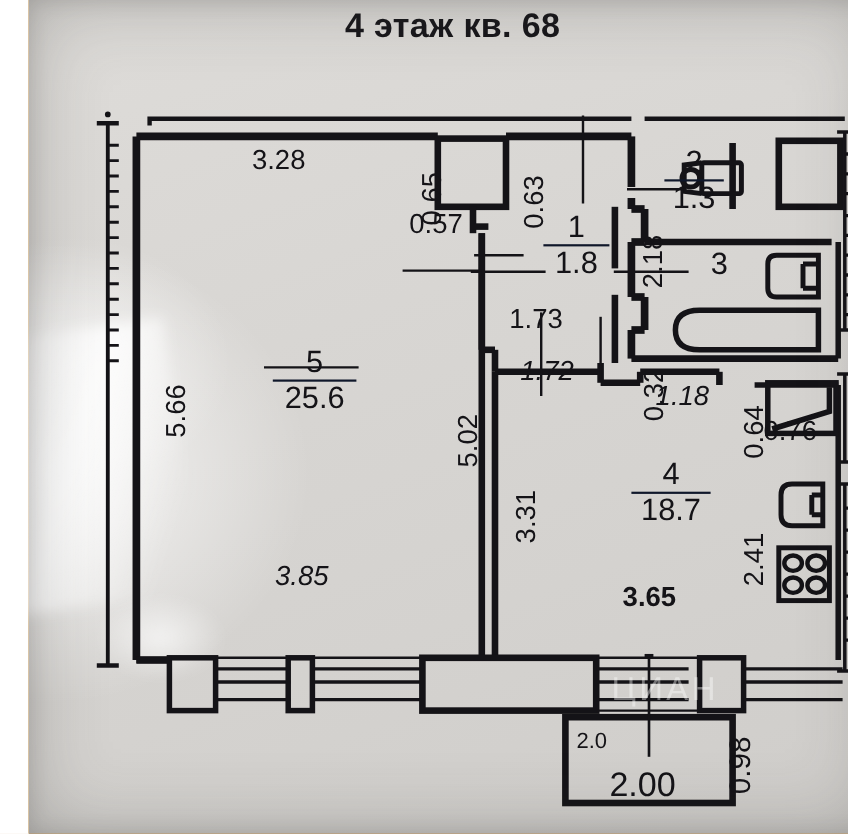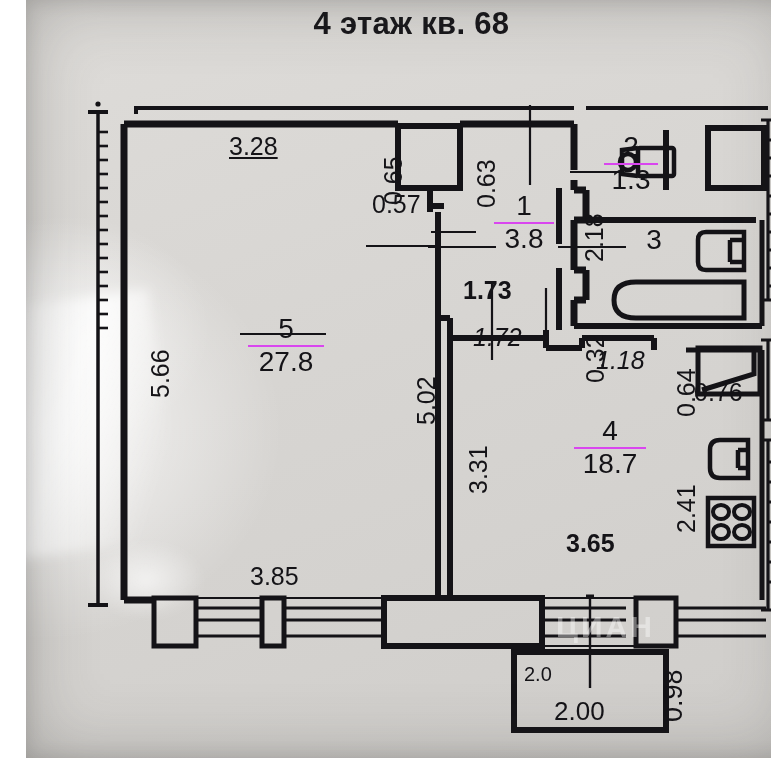--- a/index.html
+++ b/index.html
@@ -83,29 +83,29 @@
     font-size: 28px;
     color: #141317;
     font-weight: 400;
     white-space: nowrap;
     line-height: 1.02;
     text-align: center;
   }
   .roomnum .num { display: block; }
   .roomnum .area {
     display: block;
-    border-top: 2px solid #d946ef;
+    border-top: 2px solid #0f172a;
     padding-top: 1px;
     margin-top: 1px;
   }
   .wm {
     position: absolute;
     color: rgba(255,255,255,0.40);
     font-size: 30px;
-    font-weight: bold;
+    font-weight: normal;
     letter-spacing: 3px;
     pointer-events: none;
   }
 </style>
 </head>
 <body>
 
 <div id="page">
   <div id="paper-bg"></div>
   <div id="glare1"></div>
@@ -321,78 +321,78 @@
       <line x1="466" y1="284" x2="466" y2="360"></line>
       <line x1="504" y1="105" x2="504" y2="185"></line>
       <line x1="405" y1="232" x2="450" y2="232"></line>
     </g>
 
     <g stroke="#141317" stroke-width="2" fill="none">
       <line x1="340" y1="246" x2="412" y2="246"></line>
     </g>
   </svg>
 
-  <div class="dim" style="left:203px; top:134px;text-decoration:underline;">3.28</div>
+  <div class="dim" style="left:203px; top:134px;">3.28</div>
 
   <div class="dim vert" style="left:355px; top:205px;">0.65</div>
 
   <div class="dim" style="left:346px; top:192px;">0.57</div>
 
   <div class="dim vert" style="left:448px; top:208px;">0.63</div>
 
   <div class="dim vert" style="left:556px; top:262px;">2.18</div>
 
-  <div class="dim" style="left:437px; top:278px;font-weight:bold;">1.73</div>
+  <div class="dim" style="left:437px; top:278px;">1.73</div>
 
   <div class="dim" style="left:447px; top:325px;font-style:italic;">1.72</div>
 
   <div class="dim vert" style="left:122px; top:398px;">5.66</div>
 
   <div class="dim vert" style="left:388px; top:425px;">5.02</div>
 
   <div class="dim vert" style="left:440px; top:494px;">3.31</div>
 
   <div class="dim vert" style="left:557px; top:383px;">0.32</div>
 
   <div class="dim" style="left:570px; top:348px;font-style:italic;">1.18</div>
 
   <div class="dim vert" style="left:648px; top:417px;">0.64</div>
 
   <div class="dim" style="left:668px; top:380px;">0.76</div>
 
   <div class="dim vert" style="left:648px; top:533px;">2.41</div>
 
-  <div class="dim" style="left:224px; top:564px;">3.85</div>
+  <div class="dim" style="left:224px; top:512px;font-style:italic;">3.85</div>
 
   <div class="dim" style="left:540px; top:531px;font-weight:bold;">3.65</div>
 
   <div class="roomnum" style="left:468px; top:192px; width:60px;">
     <span class="num">1</span>
-    <span class="area">3.8</span>
+    <span class="area">1.8</span>
   </div>
 
   <div class="roomnum" style="left:578px; top:133px; width:54px;">
     <span class="num">2</span>
     <span class="area">1.3</span>
   </div>
 
   <div class="roomnum plain" style="left:608px; top:226px; width:40px;">
     <span class="num">3</span>
   </div>
 
   <div class="roomnum" style="left:548px; top:417px; width:72px;">
     <span class="num">4</span>
     <span class="area">18.7</span>
   </div>
 
   <div class="roomnum" style="left:222px; top:315px; width:76px;">
     <span class="num">5</span>
-    <span class="area">27.8</span>
+    <span class="area">25.6</span>
   </div>
 
   <div class="dim" style="left:498px; top:664px; font-size:20px;">2.0</div>
-  <div class="dim" style="left:528px; top:698px; font-size:26px;">2.00</div>
+  <div class="dim" style="left:528px; top:698px; font-size:31px;">2.00</div>
   <div class="dim vert" style="left:634px; top:722px; font-size:27px;">0.98</div>
 
   <div class="wm" style="left:530px; top:610px;">ЦИАН</div>
 
   <div id="vign"></div>
 </div>
 
 </body></html>

